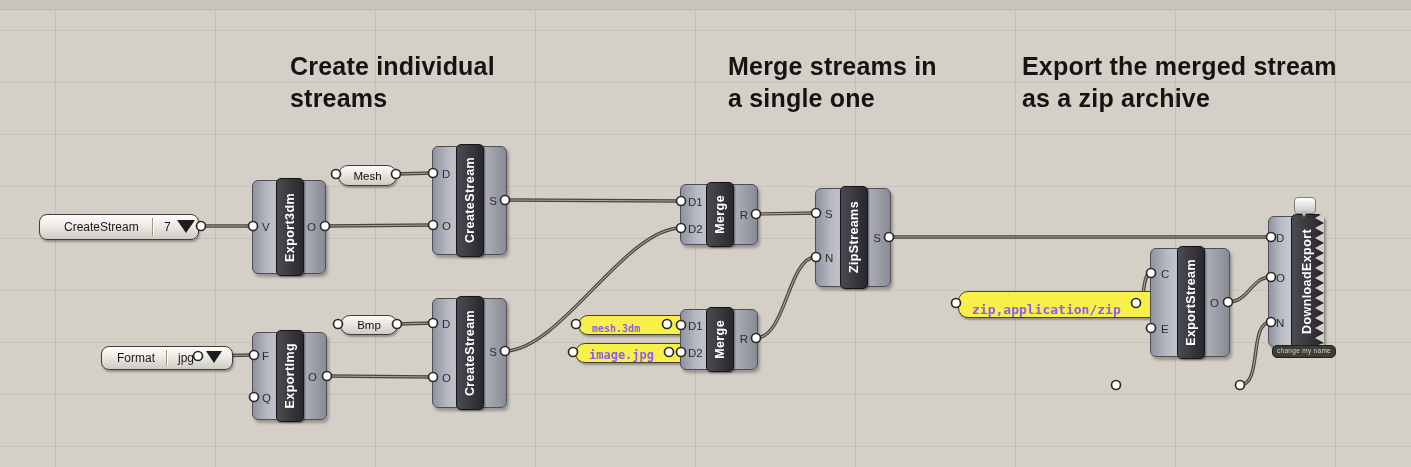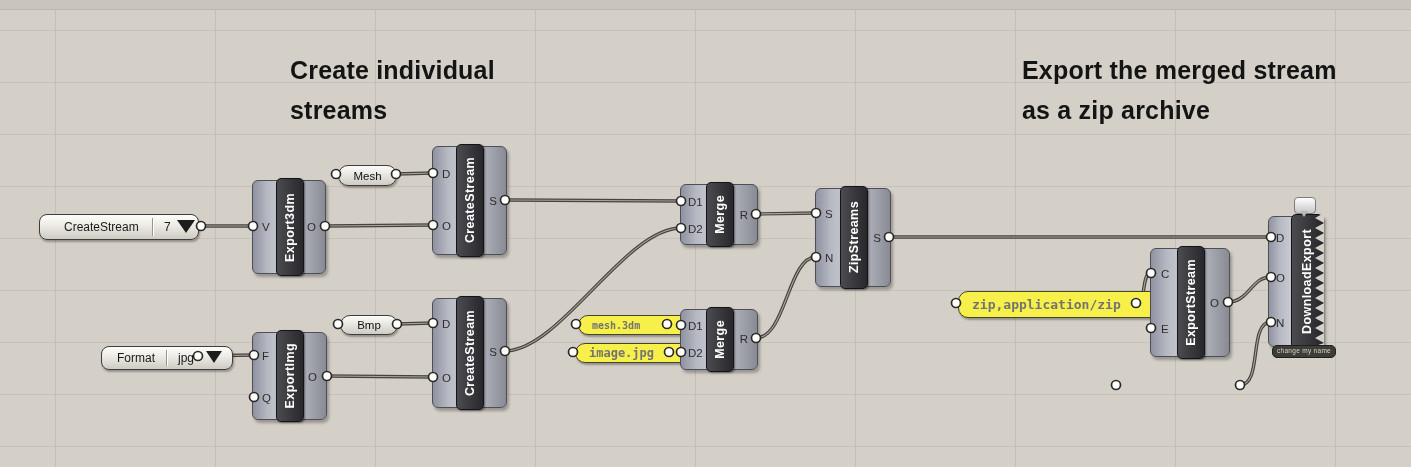--- a/index.html
+++ b/index.html
@@ -13,21 +13,21 @@
     background-size:160px 52px,160px 52px;
     background-position:55px 30px;
   }
   .top-strip{position:absolute;left:0;top:0;width:1411px;height:9px;background:#c9c5bd;border-bottom:1px solid #bbb7af;}
   .layer{position:absolute;left:0;top:0;pointer-events:none;}
   .wires{z-index:2;}
   .ports{z-index:6;}
   .wire-outer{fill:none;stroke:#47443e;stroke-width:3.4;stroke-linecap:round;}
   .wire-inner{fill:none;stroke:#aaa69c;stroke-width:1.1;stroke-linecap:round;}
   .port{fill:#ffffff;stroke:#2b2924;stroke-width:1.7;}
-  .hdr{position:absolute;z-index:1;color:#141414;font-weight:600;font-size:25px;line-height:40px;white-space:pre-line;letter-spacing:0.2px;}
+  .hdr{position:absolute;z-index:1;color:#141414;font-weight:600;font-size:25px;line-height:32px;white-space:pre-line;letter-spacing:0.2px;}
   .comp{
     position:absolute;z-index:3;border:1px solid #4e4e58;border-radius:6px;
     background:linear-gradient(90deg,#8f93a0 0%,#b6b8c2 20%,#ced0d8 46%,#a6a8b2 76%,#888a94 100%);
     box-shadow:2px 3px 3px rgba(0,0,0,0.28);
   }
   .plate{
     position:absolute;top:-3px;bottom:-3px;width:26px;
     background:linear-gradient(90deg,#4b4b50,#28282c);
     border:1px solid #141418;border-radius:5px;
     display:flex;align-items:center;justify-content:center;
@@ -47,22 +47,22 @@
   .slider .divider{position:absolute;top:3px;bottom:3px;width:1px;background:#9a968e;box-shadow:1px 0 0 #fff;}
   .tri{position:absolute;width:0;height:0;border-left:9px solid transparent;border-right:9px solid transparent;border-top:13px solid #1d1d1d;}
   .capsule{
     position:absolute;z-index:3;border:1.5px solid #3d3d3d;border-radius:10px;
     background:linear-gradient(#fbfbf9,#e6e4de 50%,#cfccc4);
     display:flex;align-items:center;justify-content:center;
     font-size:11.5px;color:#111;box-shadow:1px 2px 2px rgba(0,0,0,0.3);
   }
   .ypanel{
     position:absolute;z-index:3;border:1.5px solid #45452a;border-radius:10px;
-    background:#f7f04a;display:flex;align-items:center;
-    font-family:"DejaVu Sans Mono",monospace;font-weight:bold;color:#737373;
+    background:#f7f04a;display:flex;align-items:flex-end;
+    font-family:"DejaVu Sans Mono",monospace;font-weight:bold;color:#8b5cf6;
     box-shadow:1px 2px 2px rgba(0,0,0,0.3);padding:0 13px;
   }
   .balloon{
     position:absolute;z-index:4;width:20px;height:15px;border-radius:4px;
     background:linear-gradient(#ffffff,#c6c6c6);border:1.5px solid #7d7d7d;
   }
   .balloon::after{
     content:"";position:absolute;left:5px;top:13px;width:0;height:0;
     border-left:4px solid transparent;border-right:4px solid transparent;border-top:6px solid #b8b8b8;
   }
@@ -73,20 +73,22 @@
   .zigcut{position:absolute;z-index:4;}
 </style>
 </head>
 <body>
 
 <div class="canvas">
   <div class="top-strip"></div>
 
   <div class="hdr" style="left:290px;top:50px;">Create individual
 streams</div>
+  <div class="hdr" style="left:728px;top:50px;">Merge streams in
+a single one</div>
   <div class="hdr" style="left:1022px;top:50px;">Export the merged stream
 as a zip archive</div>
 
   <svg class="layer wires" width="1411" height="467">
     <g>
       <path class="wire-outer" d="M201,226 L253,226"></path>
       <path class="wire-outer" d="M396,174 L433,173"></path>
       <path class="wire-outer" d="M325,226 L433,225"></path>
       <path class="wire-outer" d="M198,356 L254,355"></path>
       <path class="wire-outer" d="M397,324 L433,323"></path>

